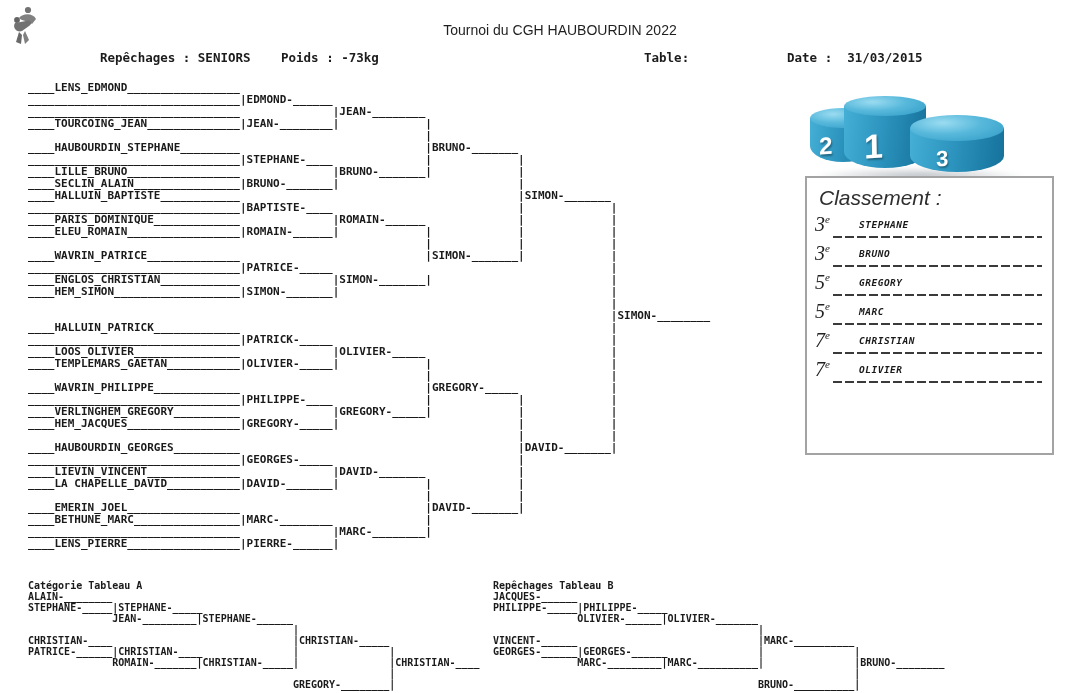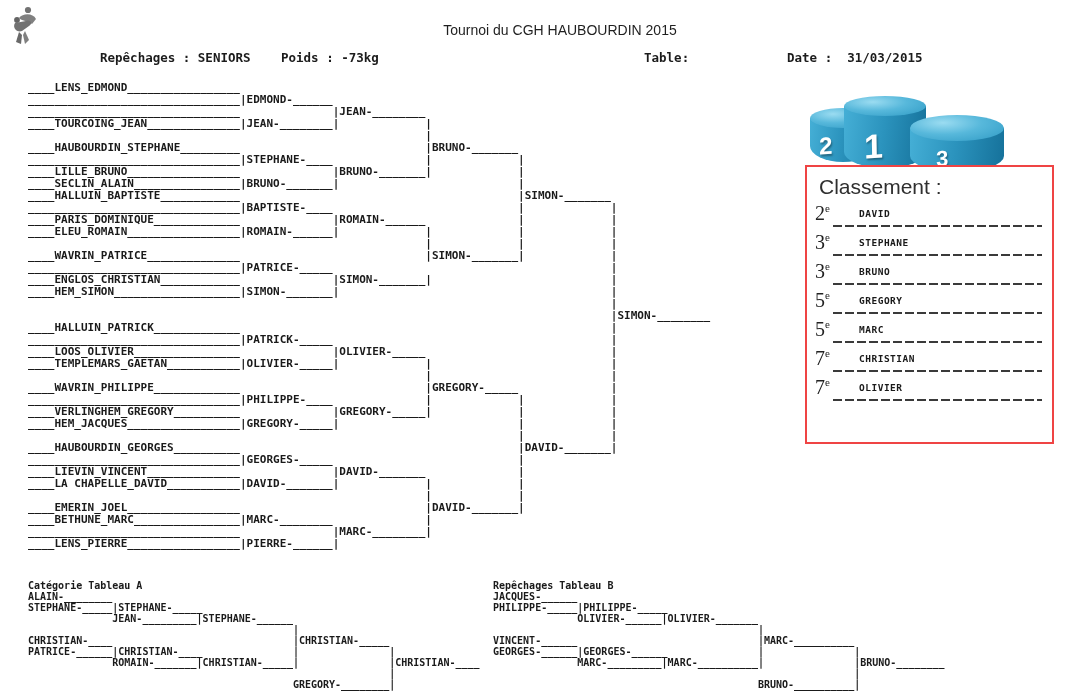--- a/index.html
+++ b/index.html
@@ -37,22 +37,22 @@
   #cyl1{left:38px;top:4px;width:82px;height:62px;}
   #cyl3{left:104px;top:26px;width:94px;height:44px;}
   #cyl3 .cyl-top{height:26px;top:-13px;}
   .pod-num{position:absolute;color:#fff;font-weight:bold;
     text-shadow:1px 2px 2px rgba(0,0,0,.35);transform:rotate(-4deg) skewX(-3deg);}
   #cyl2 .pod-num{left:9px;bottom:2px;font-size:24px;}
   #cyl1 .pod-num{left:20px;bottom:2px;font-size:34px;}
   #cyl3 .pod-num{left:26px;bottom:0px;font-size:22px;}
 
   
-  #classement{left:805px;top:165px;width:249px;height:279px;border:2px solid #ef4444;
-    background:#fff;box-sizing:border-box;}
+  #classement{left:805px;top:176px;width:249px;height:279px;border:2px solid #a3a3a3;
+    background:#fff;box-sizing:border-box;font-style:italic;}
   #cls-title{margin:8px 0 2px 12px;font-size:21px;color:#2f2f2f;}
   .cls-row{position:relative;height:29px;}
   .cls-rank{position:absolute;left:8px;top:1px;font-family:"Liberation Serif",serif;font-size:20px;color:#222;}
   .cls-rank sup{font-size:11px;vertical-align:super;}
   .cls-name{position:absolute;left:52px;top:7px;font-family:"DejaVu Sans Mono",monospace;
     font-weight:bold;font-size:9.5px;letter-spacing:.5px;color:#1a1a1a;}
   .cls-line{position:absolute;left:26px;right:10px;bottom:3px;height:2px;
     background:repeating-linear-gradient(90deg,#3a3a3a 0 9px,transparent 9px 12px);}
 </style>
 </head>
@@ -64,21 +64,21 @@
       <circle cx="18" cy="5" r="3.1"></circle>
       <path d="M9 13 C13 8, 23 8, 26 14 L22 19 C17 15, 13 17, 9 13 Z" fill="#6b6b6b"></path>
       <circle cx="7" cy="15" r="2.9" fill="#4a4a4a"></circle>
       <path d="M5 18 C2 23, 7 28, 12 26 L19 21 C23 19, 21 14, 16 16 Z"></path>
       <path d="M9 27 L6 37 L11 39 L12 30 Z" fill="#4f4f4f"></path>
       <path d="M15 26 L19 35 L15 39 L13 30 Z" fill="#6b6b6b"></path>
     </g>
   </svg>
 </div>
 
-<div class="abs" id="title">Tournoi du CGH HAUBOURDIN 2015</div>
+<div class="abs" id="title">Tournoi du CGH HAUBOURDIN 2022</div>
 <span class="abs hdr" id="hdr-cat">Repêchages : SENIORS</span>
 <span class="abs hdr" id="hdr-poids">Poids : -73kg</span>
 <span class="abs hdr" id="hdr-table">Table:</span>
 <span class="abs hdr" id="hdr-date">Date :  31/03/2015</span>
 
 <pre class="abs bracket" id="main-bracket">____LENS_EDMOND_________________
 ________________________________|EDMOND-______
 ________________________________              |JEAN-________
 ____TOURCOING_JEAN______________|JEAN-________|             |
                                                             |
@@ -151,25 +151,20 @@
   <div class="cyl" id="cyl3">
     <div class="cyl-top"></div>
     <span class="pod-num">3</span>
   </div>
 </div>
 
 <div class="abs" id="classement">
   <div id="cls-title">Classement :</div>
 
   <div class="cls-row">
-    <span class="cls-rank"><span>2</span><sup>e</sup></span>
-    <span class="cls-name">DAVID</span>
-    <span class="cls-line"></span>
-  </div>
-  <div class="cls-row">
     <span class="cls-rank"><span>3</span><sup>e</sup></span>
     <span class="cls-name">STEPHANE</span>
     <span class="cls-line"></span>
   </div>
   <div class="cls-row">
     <span class="cls-rank"><span>3</span><sup>e</sup></span>
     <span class="cls-name">BRUNO</span>
     <span class="cls-line"></span>
   </div>
   <div class="cls-row">

